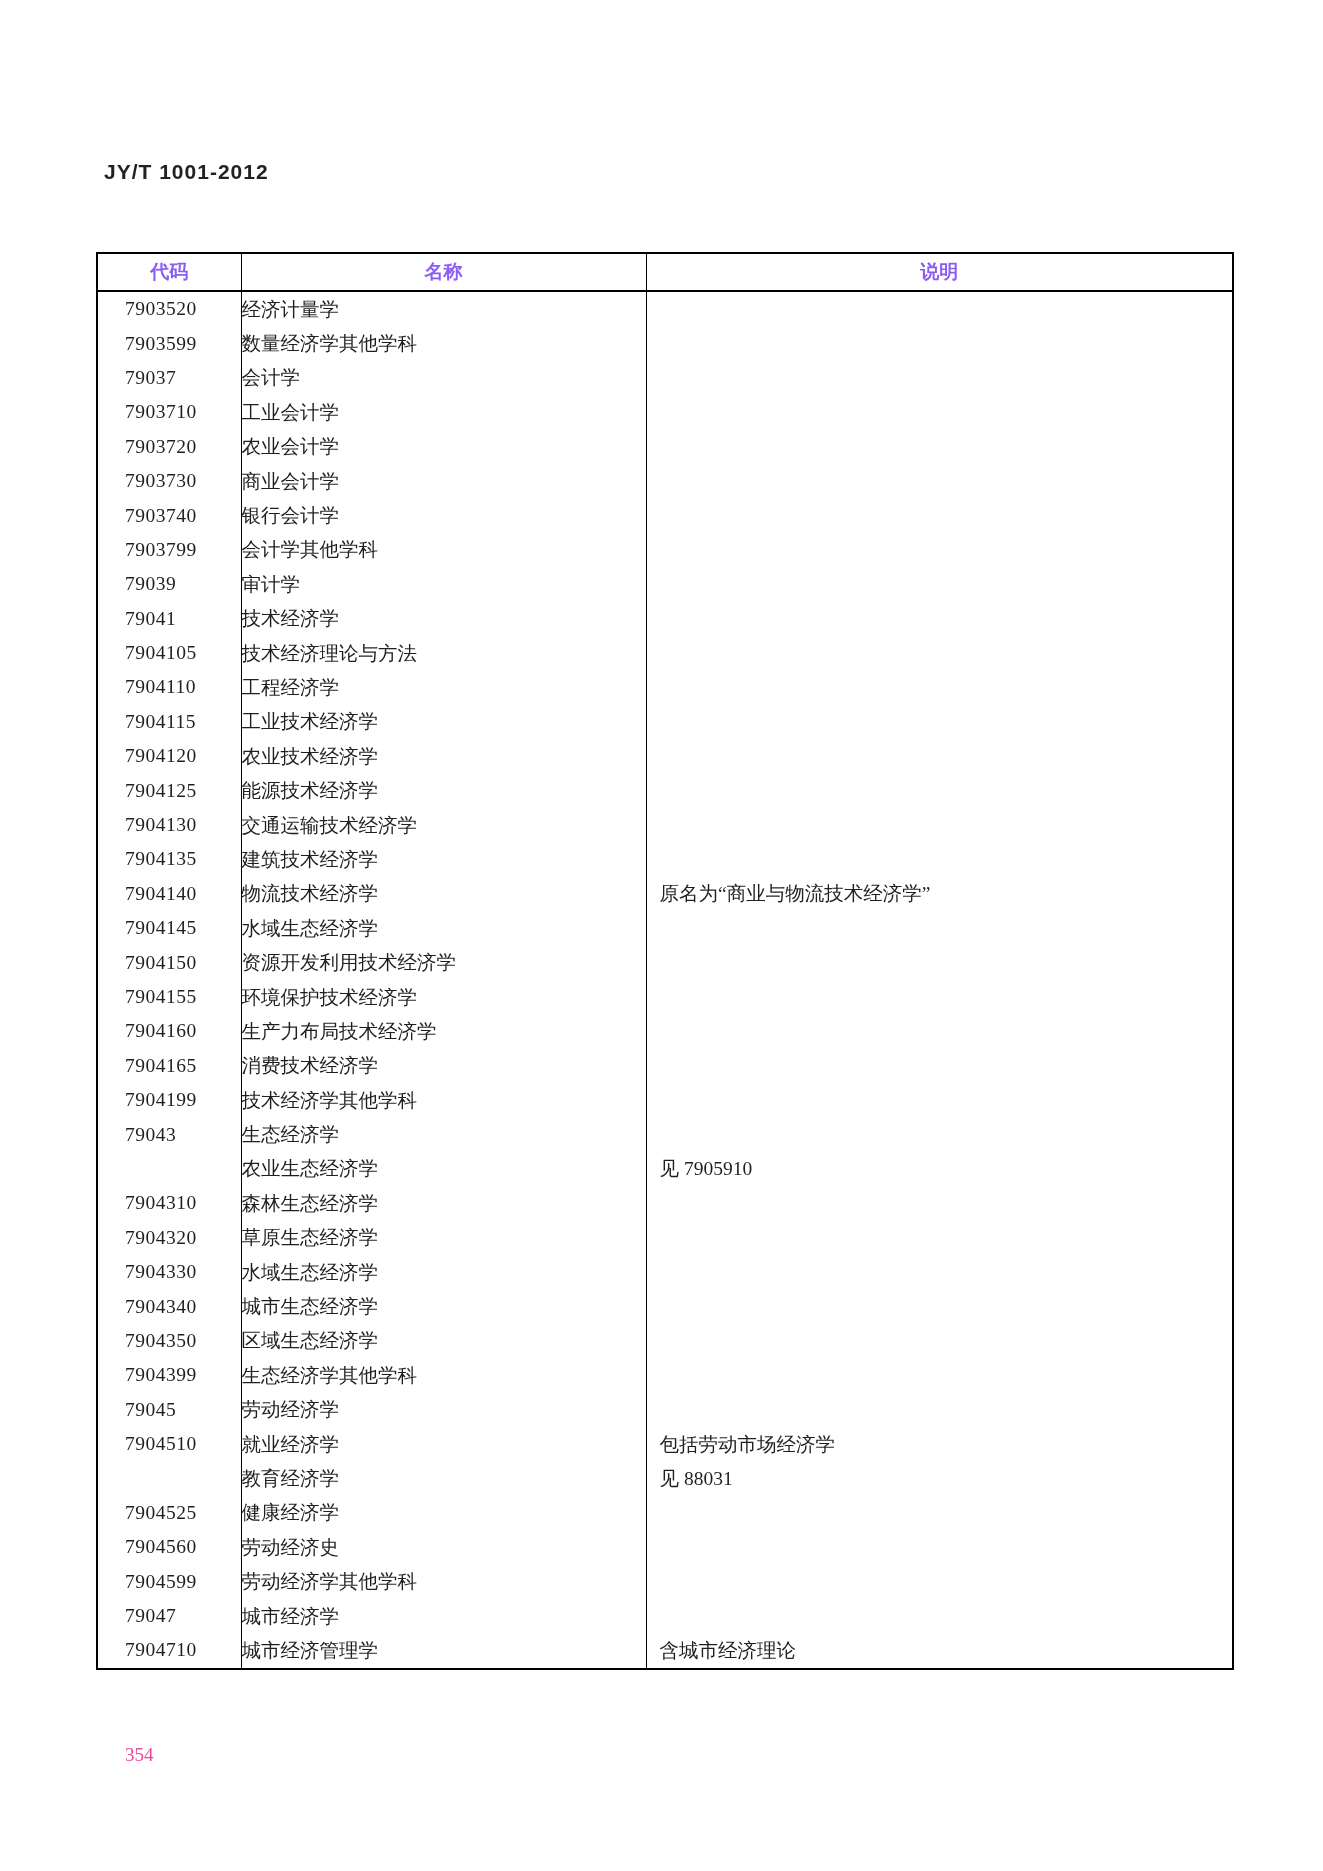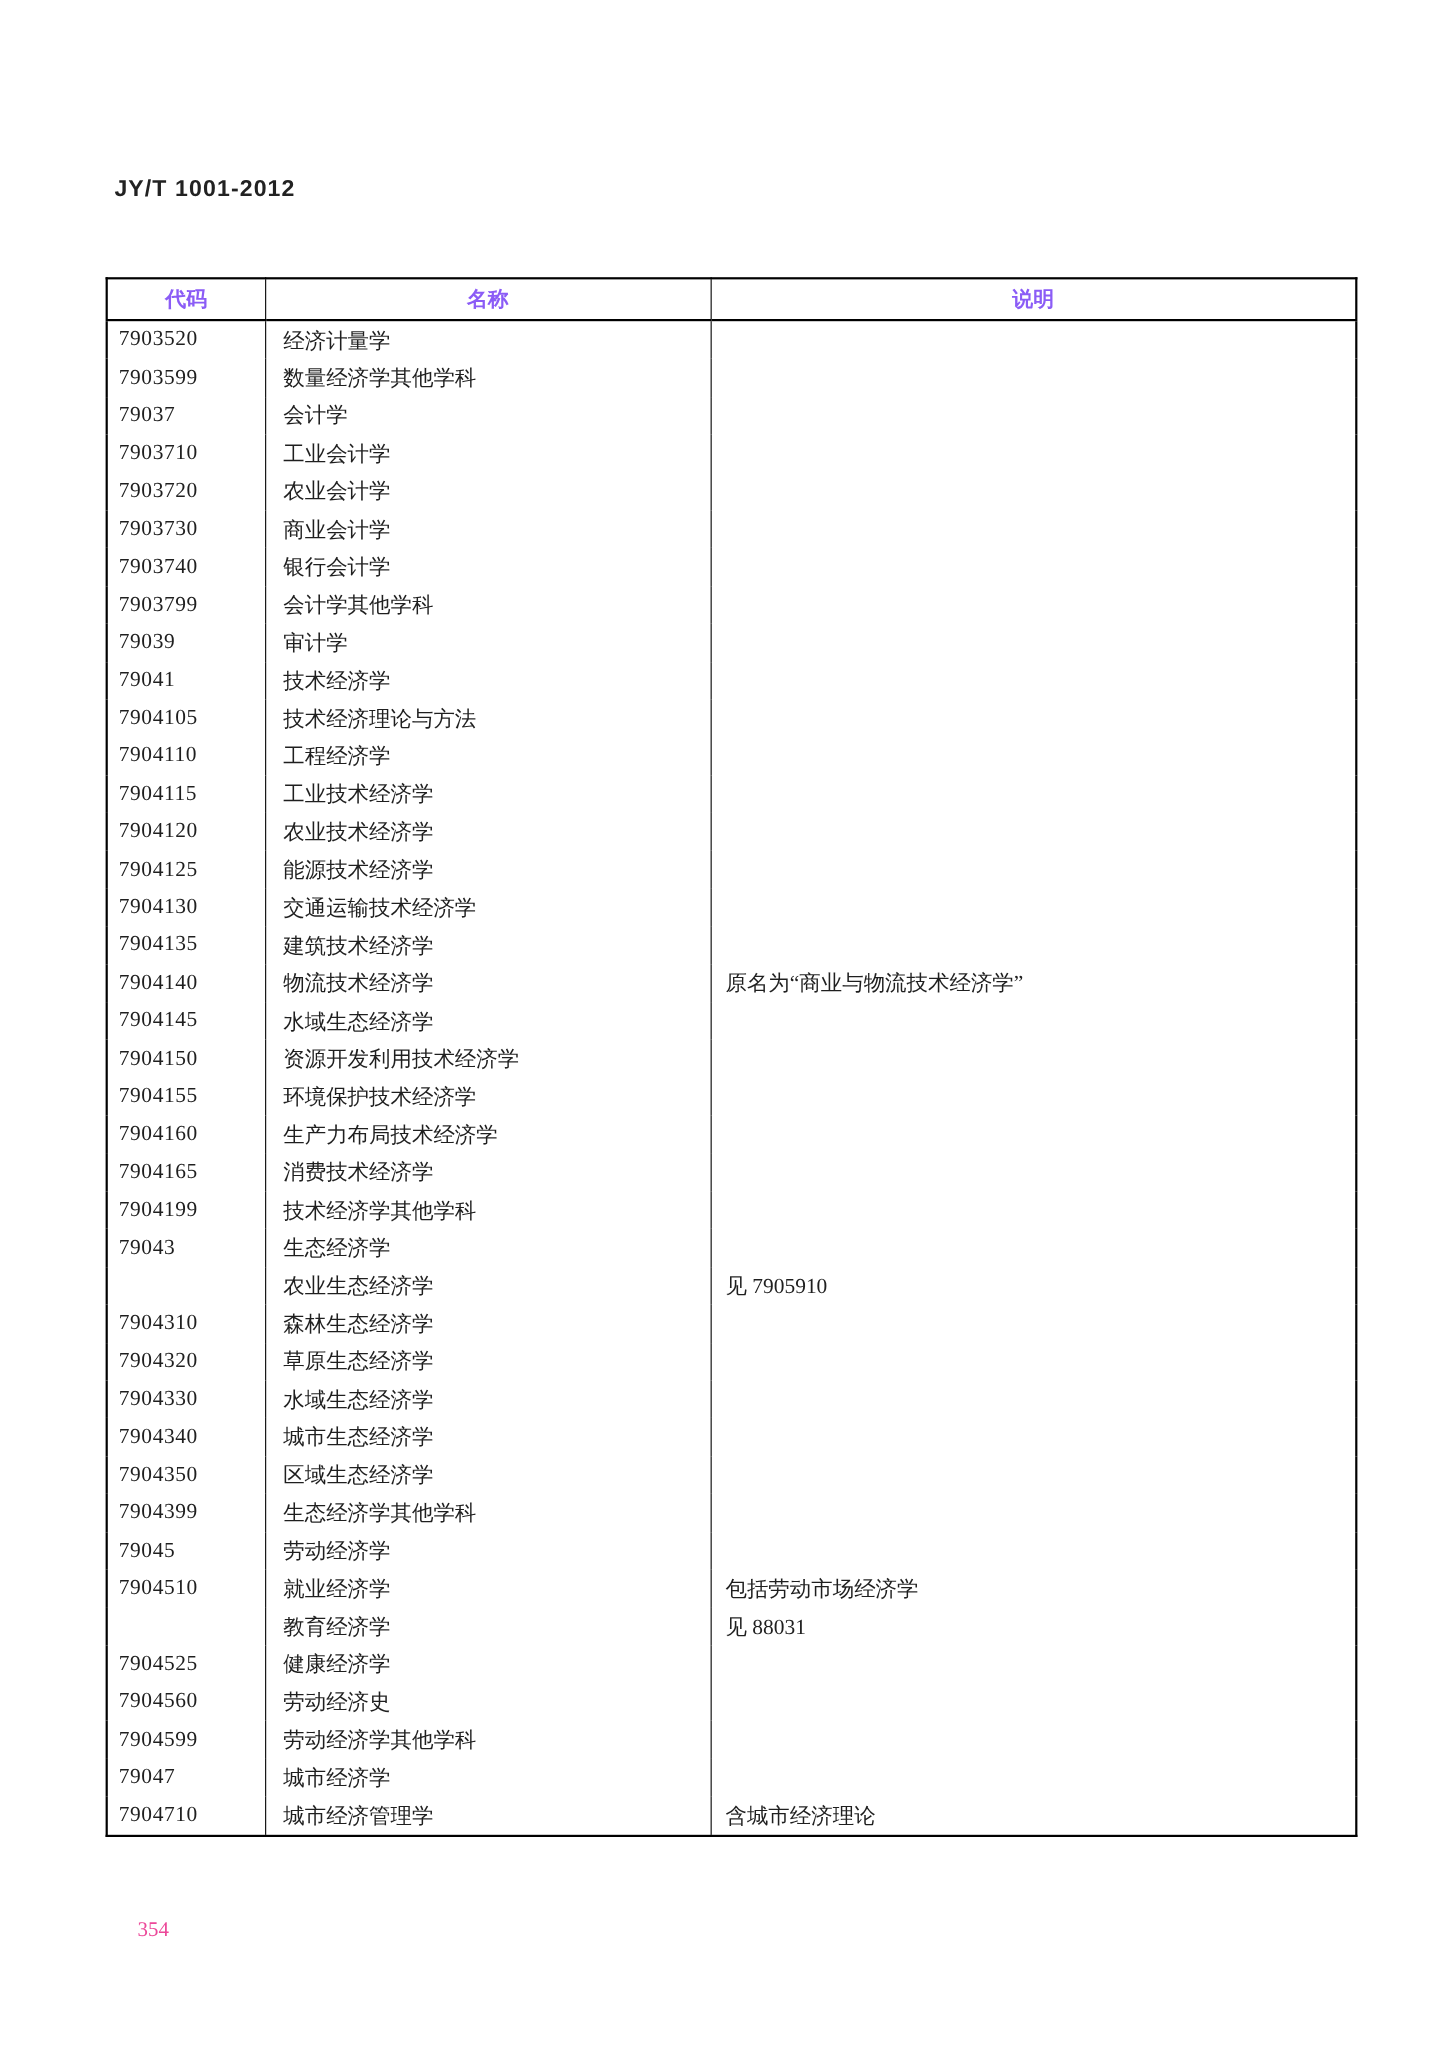--- a/index.html
+++ b/index.html
@@ -55,22 +55,22 @@
     height: 34.4px;
     border-left: 1px solid #000000;
     border-right: 1px solid #000000;
     font-size: 19.5px;
     vertical-align: middle;
     padding: 0;
     white-space: nowrap;
     overflow: hidden;
     color: #1f1f1f;
   }
-  .cls-table td.cell-code { padding-left: 10px; letter-spacing: 0.5px; }
-  .cls-table td.cell-name { padding-left: 16px; }
+  .cls-table td.cell-code { padding-left: 27px; letter-spacing: 0.5px; }
+  .cls-table td.cell-name { }
   .cls-table td.cell-note { padding-left: 13px; }
   .page-number {
     position: absolute;
     left: 125px;
     top: 1716px;
     font-size: 19px;
     color: #ec4899;
   }
 </style>
 </head>

